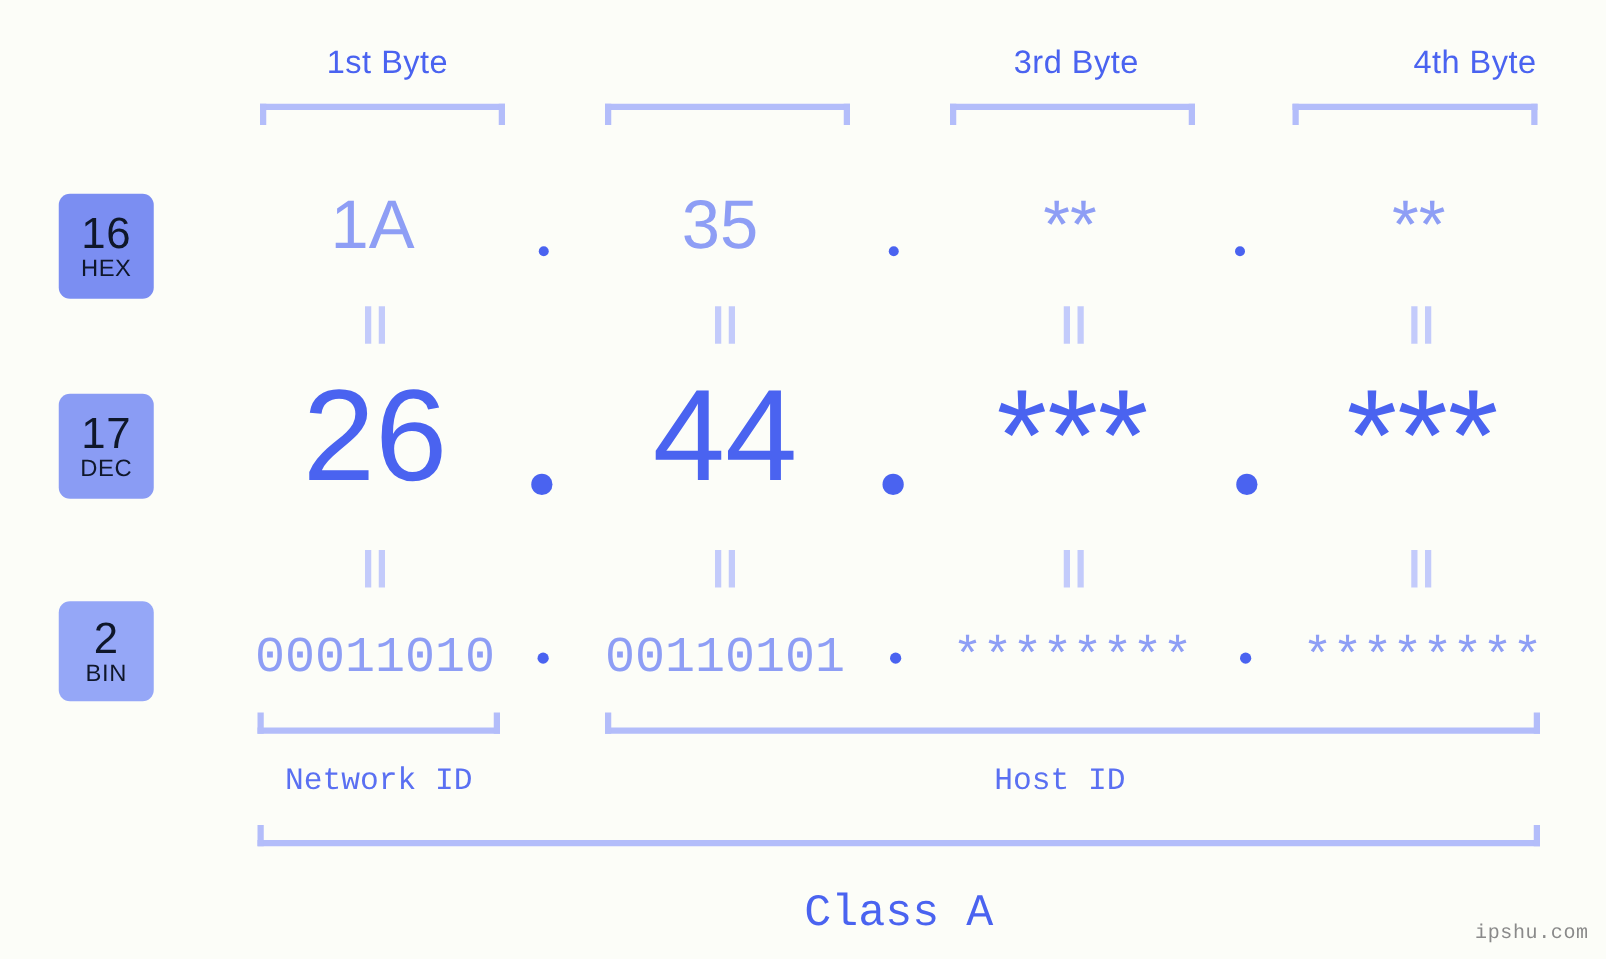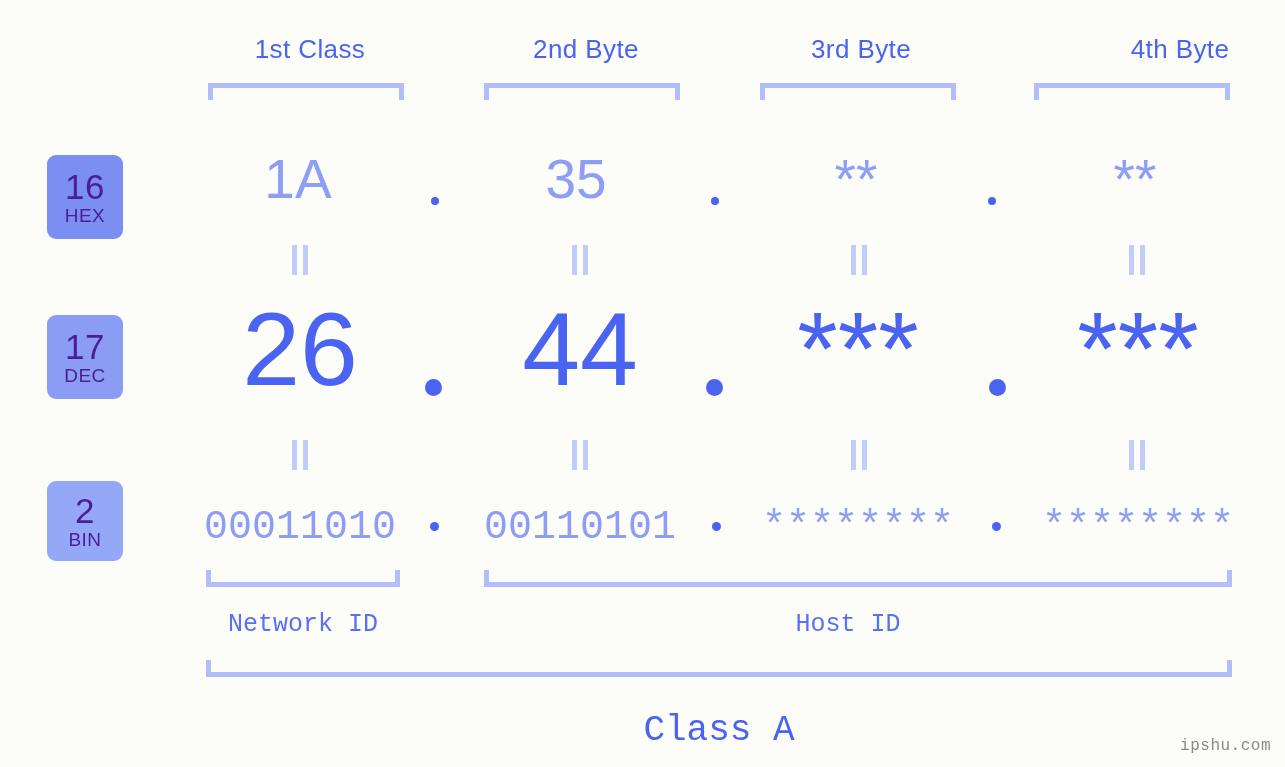--- a/index.html
+++ b/index.html
@@ -51,21 +51,21 @@
     border-width: 0 5px 5px 5px;
     height: 17px;
   }
 
   
   .badge {
     position: absolute;
     left: 47px;
     width: 76px;
     border-radius: 9px;
-    color: #4c1d95;
+    color: #0f172a;
     text-align: left;
     display: flex;
     flex-direction: column;
     align-items: center;
     justify-content: center;
     line-height: 1;
   }
   .badge .num {
     font-size: 35px;
     font-weight: 400;
@@ -165,22 +165,21 @@
     font-size: 16px;
     color: #8a8a8a;
     letter-spacing: 0.5px;
   }
 </style>
 </head>
 <body>
 
 <div id="stage">
 
-  <div class="byte-label" style="left:190px;">1st Class</div>
-  <div class="byte-label" style="left:466px;">2nd Byte</div>
+  <div class="byte-label" style="left:190px;">1st Byte</div>
   <div class="byte-label" style="left:741px;">3rd Byte</div>
   <div class="byte-label" style="left:1060px;">4th Byte</div>
 
   <div class="bracket bracket-down" style="left:208px;  top:83px; width:196px;"></div>
   <div class="bracket bracket-down" style="left:484px;  top:83px; width:196px;"></div>
   <div class="bracket bracket-down" style="left:760px;  top:83px; width:196px;"></div>
   <div class="bracket bracket-down" style="left:1034px; top:83px; width:196px;"></div>
 
   <div class="badge" style="top:155px; height:84px; background:#7b8ef2;">
     <span class="num">16</span>

